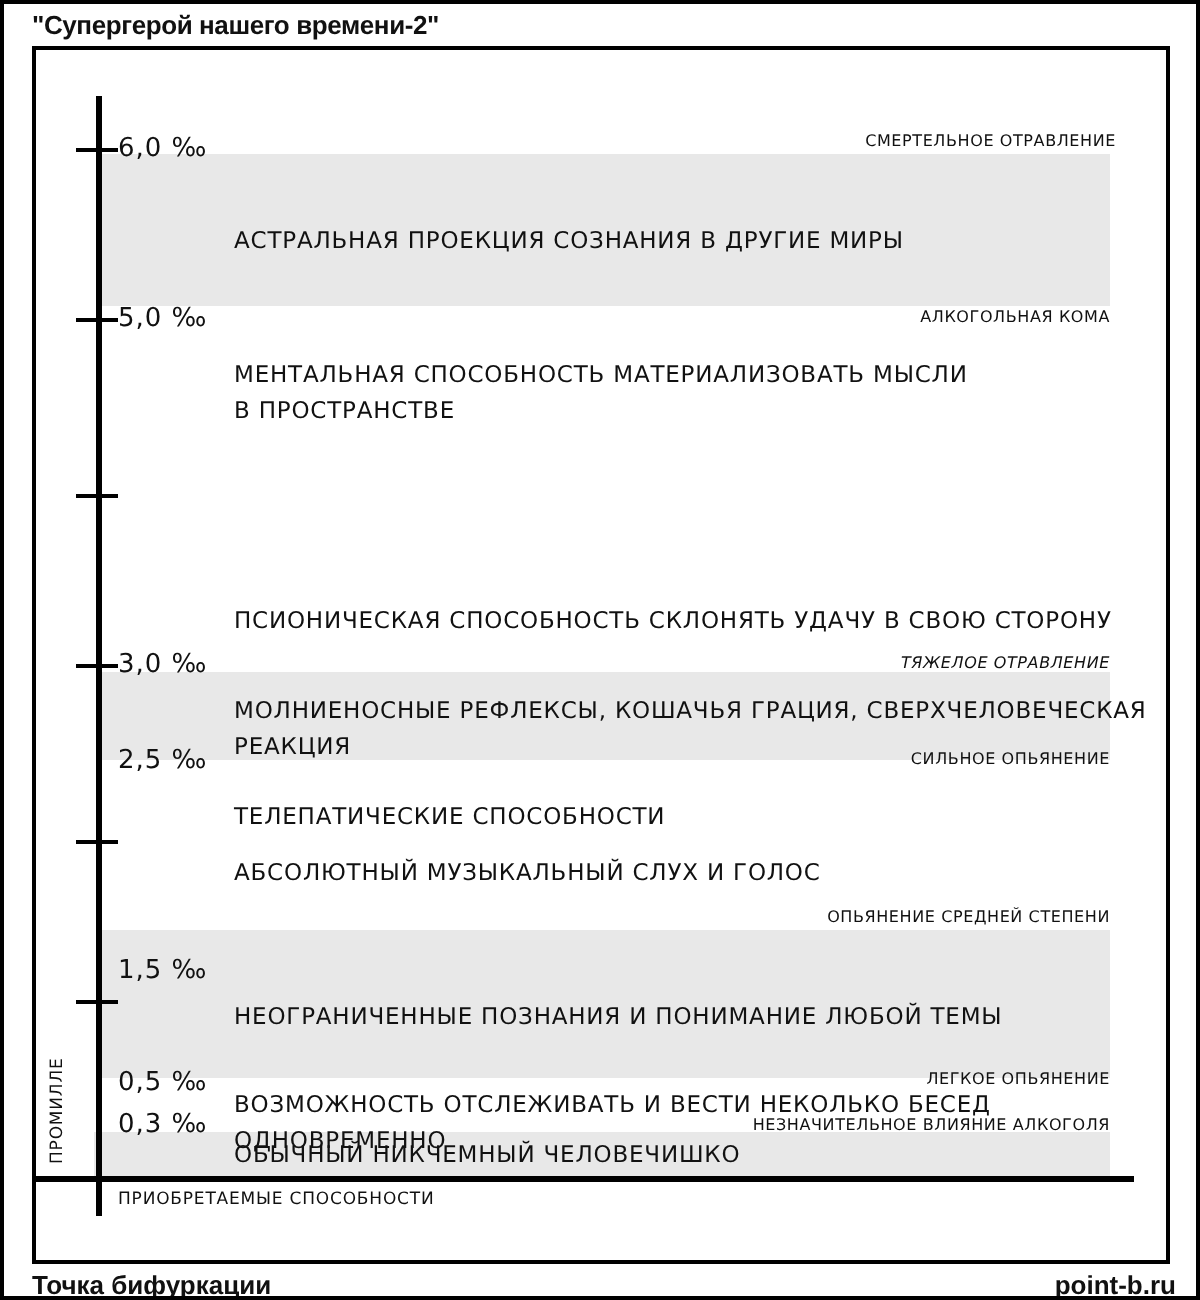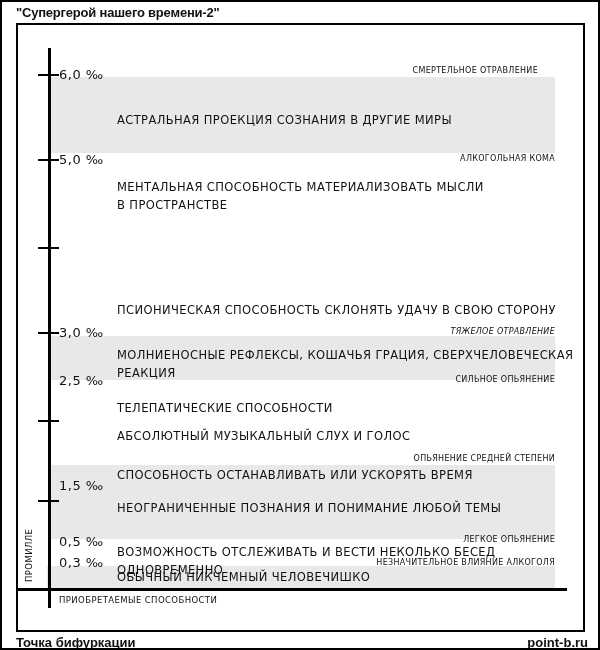--- a/index.html
+++ b/index.html
@@ -64,37 +64,36 @@
   <div class="abs tick" style="left:36px;top:498px;"></div>
 
   <div class="abs level-label" style="left:57px;top:66px;">6,0 ‰</div>
   <div class="abs level-label" style="left:57px;top:151px;">5,0 ‰</div>
   <div class="abs level-label" style="left:57px;top:324px;">3,0 ‰</div>
   <div class="abs level-label" style="left:57px;top:372px;">2,5 ‰</div>
   <div class="abs level-label" style="left:57px;top:450px;margin-top:27px;">1,5 ‰</div>
   <div class="abs level-label" style="left:57px;top:533px;">0,5 ‰</div>
   <div class="abs level-label" style="left:57px;top:554px;">0,3 ‰</div>
 
-  <div class="abs status-label" style="left:136px;top:64px;text-align:right;">СМЕРТЕЛЬНОЕ ОТРАВЛЕНИЕ</div>
+  <div class="abs status-label" style="left:156px;top:64px;text-align:right;">СМЕРТЕЛЬНОЕ ОТРАВЛЕНИЕ</div>
   <div class="abs status-label" style="left:153px;top:152px;">АЛКОГОЛЬНАЯ КОМА</div>
   <div class="abs status-label" style="left:153px;top:325px;font-style:italic;">ТЯЖЕЛОЕ ОТРАВЛЕНИЕ</div>
   <div class="abs status-label" style="left:153px;top:373px;">СИЛЬНОЕ ОПЬЯНЕНИЕ</div>
   <div class="abs status-label" style="left:153px;top:452px;">ОПЬЯНЕНИЕ СРЕДНЕЙ СТЕПЕНИ</div>
   <div class="abs status-label" style="left:153px;top:533px;">ЛЕГКОЕ ОПЬЯНЕНИЕ</div>
   <div class="abs status-label" style="left:153px;top:556px;">НЕЗНАЧИТЕЛЬНОЕ ВЛИЯНИЕ АЛКОГОЛЯ</div>
 
   <div class="abs ability" style="left:115px;top:109px;">АСТРАЛЬНАЯ ПРОЕКЦИЯ СОЗНАНИЯ В ДРУГИЕ МИРЫ</div>
   <div class="abs ability" style="left:115px;top:176px;">МЕНТАЛЬНАЯ СПОСОБНОСТЬ МАТЕРИАЛИЗОВАТЬ МЫСЛИ
 В ПРОСТРАНСТВЕ</div>
   <div class="abs ability" style="left:115px;top:344px;">МОЛНИЕНОСНЫЕ РЕФЛЕКСЫ, КОШАЧЬЯ ГРАЦИЯ, СВЕРХЧЕЛОВЕЧЕСКАЯ
 РЕАКЦИЯ</div>
   <div class="abs ability" style="left:115px;top:299px;">ПСИОНИЧЕСКАЯ СПОСОБНОСТЬ СКЛОНЯТЬ УДАЧУ В СВОЮ СТОРОНУ</div>
   <div class="abs ability" style="left:115px;top:397px;">ТЕЛЕПАТИЧЕСКИЕ СПОСОБНОСТИ</div>
   <div class="abs ability" style="left:115px;top:425px;">АБСОЛЮТНЫЙ МУЗЫКАЛЬНЫЙ СЛУХ И ГОЛОС</div>
-  <div class="abs ability" style="left:115px;top:464px;">СПОСОБНОСТЬ ОСТАНАВЛИВАТЬ ИЛИ УСКОРЯТЬ ВРЕМЯ</div>
   <div class="abs ability" style="left:115px;top:497px;">НЕОГРАНИЧЕННЫЕ ПОЗНАНИЯ И ПОНИМАНИЕ ЛЮБОЙ ТЕМЫ</div>
   <div class="abs ability" style="left:115px;top:541px;">ВОЗМОЖНОСТЬ ОТСЛЕЖИВАТЬ И ВЕСТИ НЕКОЛЬКО БЕСЕД ОДНОВРЕМЕННО</div>
   <div class="abs ability" style="left:115px;top:566px;">ОБЫЧНЫЙ НИКЧЕМНЫЙ ЧЕЛОВЕЧИШКО</div>
 
   <div class="abs axis-caption y-axis-caption" style="left:22px;top:580px;">ПРОМИЛЛЕ</div>
   <div class="abs axis-caption" style="left:57px;top:593px;">ПРИОБРЕТАЕМЫЕ СПОСОБНОСТИ</div>
 
   <div class="abs footer-text" style="left:14px;top:633px;">Точка бифуркации</div>
   <div class="abs footer-text right-align" style="left:386px;top:633px;width:200px;">point-b.ru</div>
 

